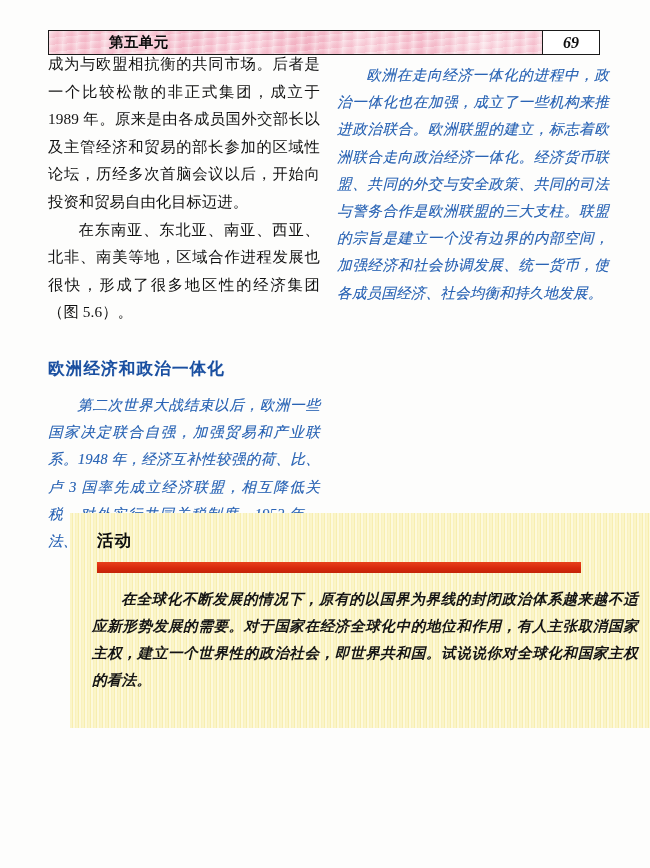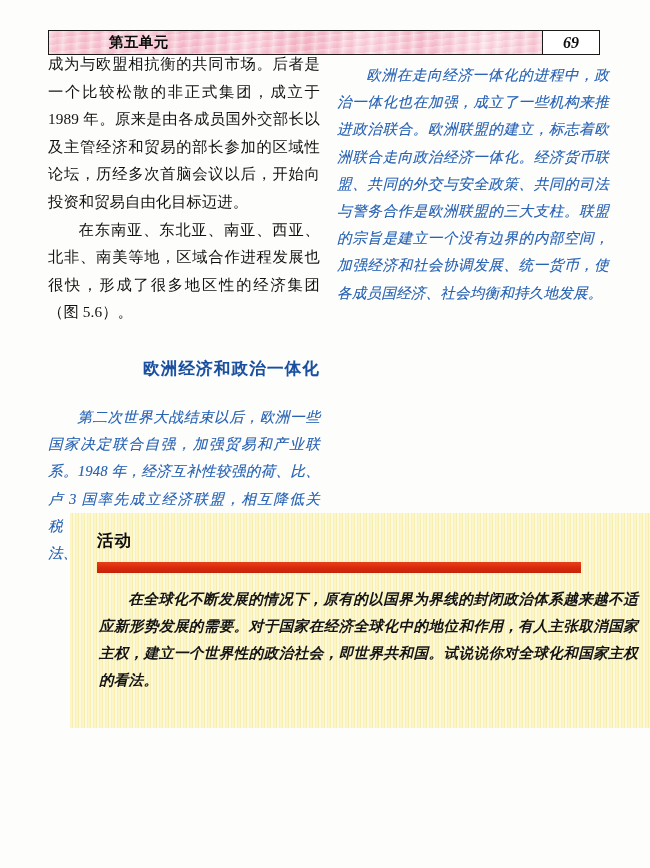--- a/index.html
+++ b/index.html
@@ -110,22 +110,22 @@
     line-height: 27.6px;
     color: #111111;
     text-align: justify;
     text-justify: inter-character;
     letter-spacing: 0.1px;
     font-family: "Liberation Serif", "DejaVu Serif", serif;
   }
   p.body-black.indent { text-indent: 2em; }
 
   .section-heading {
-    margin: 32px 0 24px 0;
-    text-align: right;
+    margin: 32px 0 12px 0;
+    text-align: left;
     font-size: 16.5px;
     font-weight: bold;
     color: #1a4fa0;
     letter-spacing: 1.2px;
     font-family: "DejaVu Sans", "Liberation Sans", sans-serif;
     text-shadow: 0.4px 0.4px 0 rgba(120,160,210,0.45);
   }
 
   p.body-blue {
     margin: 0;
@@ -167,21 +167,21 @@
     letter-spacing: 1px;
     font-family: "DejaVu Sans", "Liberation Sans", sans-serif;
   }
   .activity-rule {
     margin: 10px 0 0 27px;
     width: 484px;
     height: 11px;
     background: linear-gradient(180deg, #e8401a 0%, #d8280c 55%, #c32408 100%);
   }
   .activity-text {
-    margin: 13px 27px 0 29px;
+    margin: 13px 27px 0 22px;
     font-size: 14.6px;
     line-height: 27px;
     color: #141414;
     text-align: justify;
     text-justify: inter-character;
     text-indent: 2em;
     font-family: "Liberation Serif", "DejaVu Serif", serif;
     font-style: italic;
     font-weight: bold;
     letter-spacing: 0.2px;

